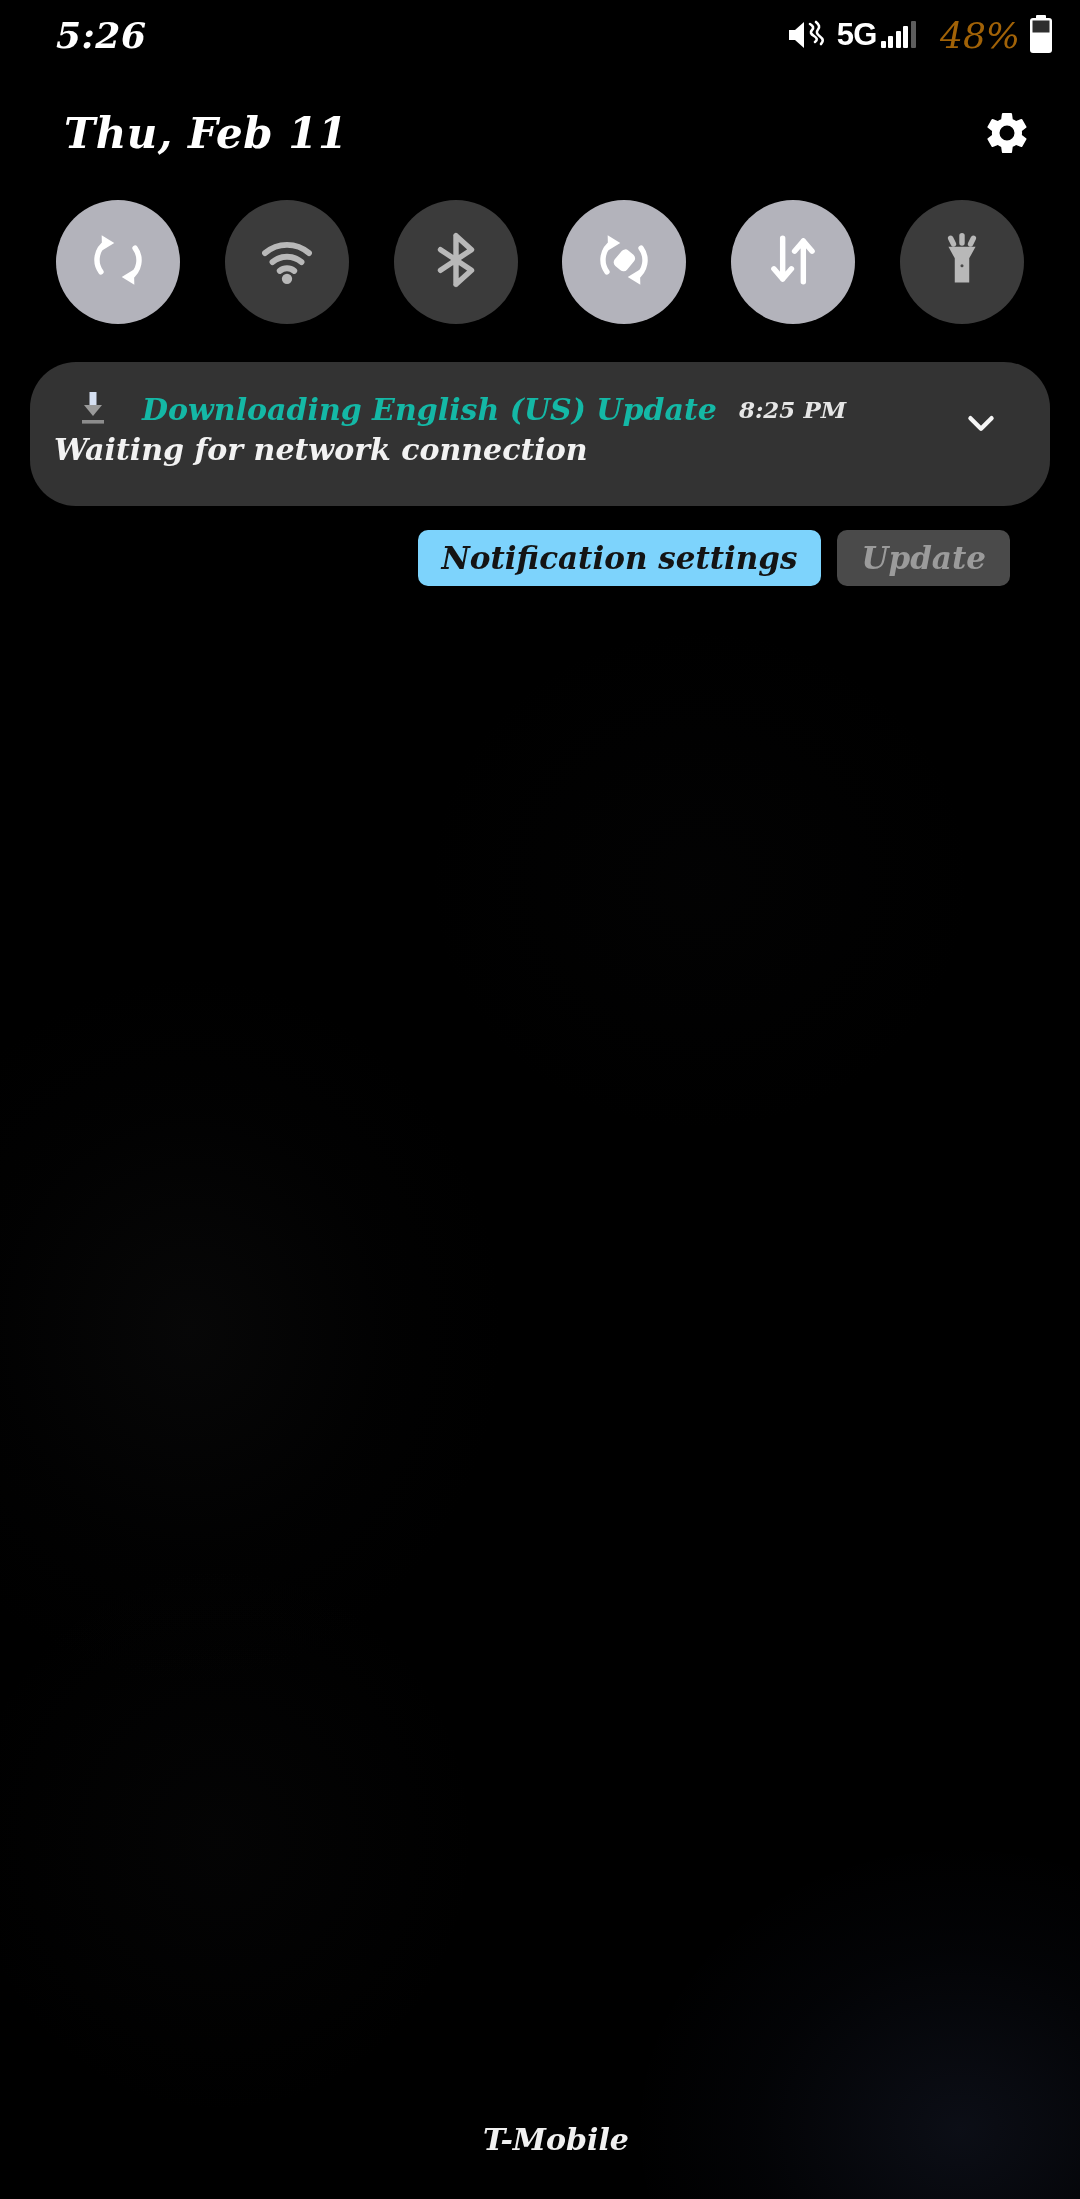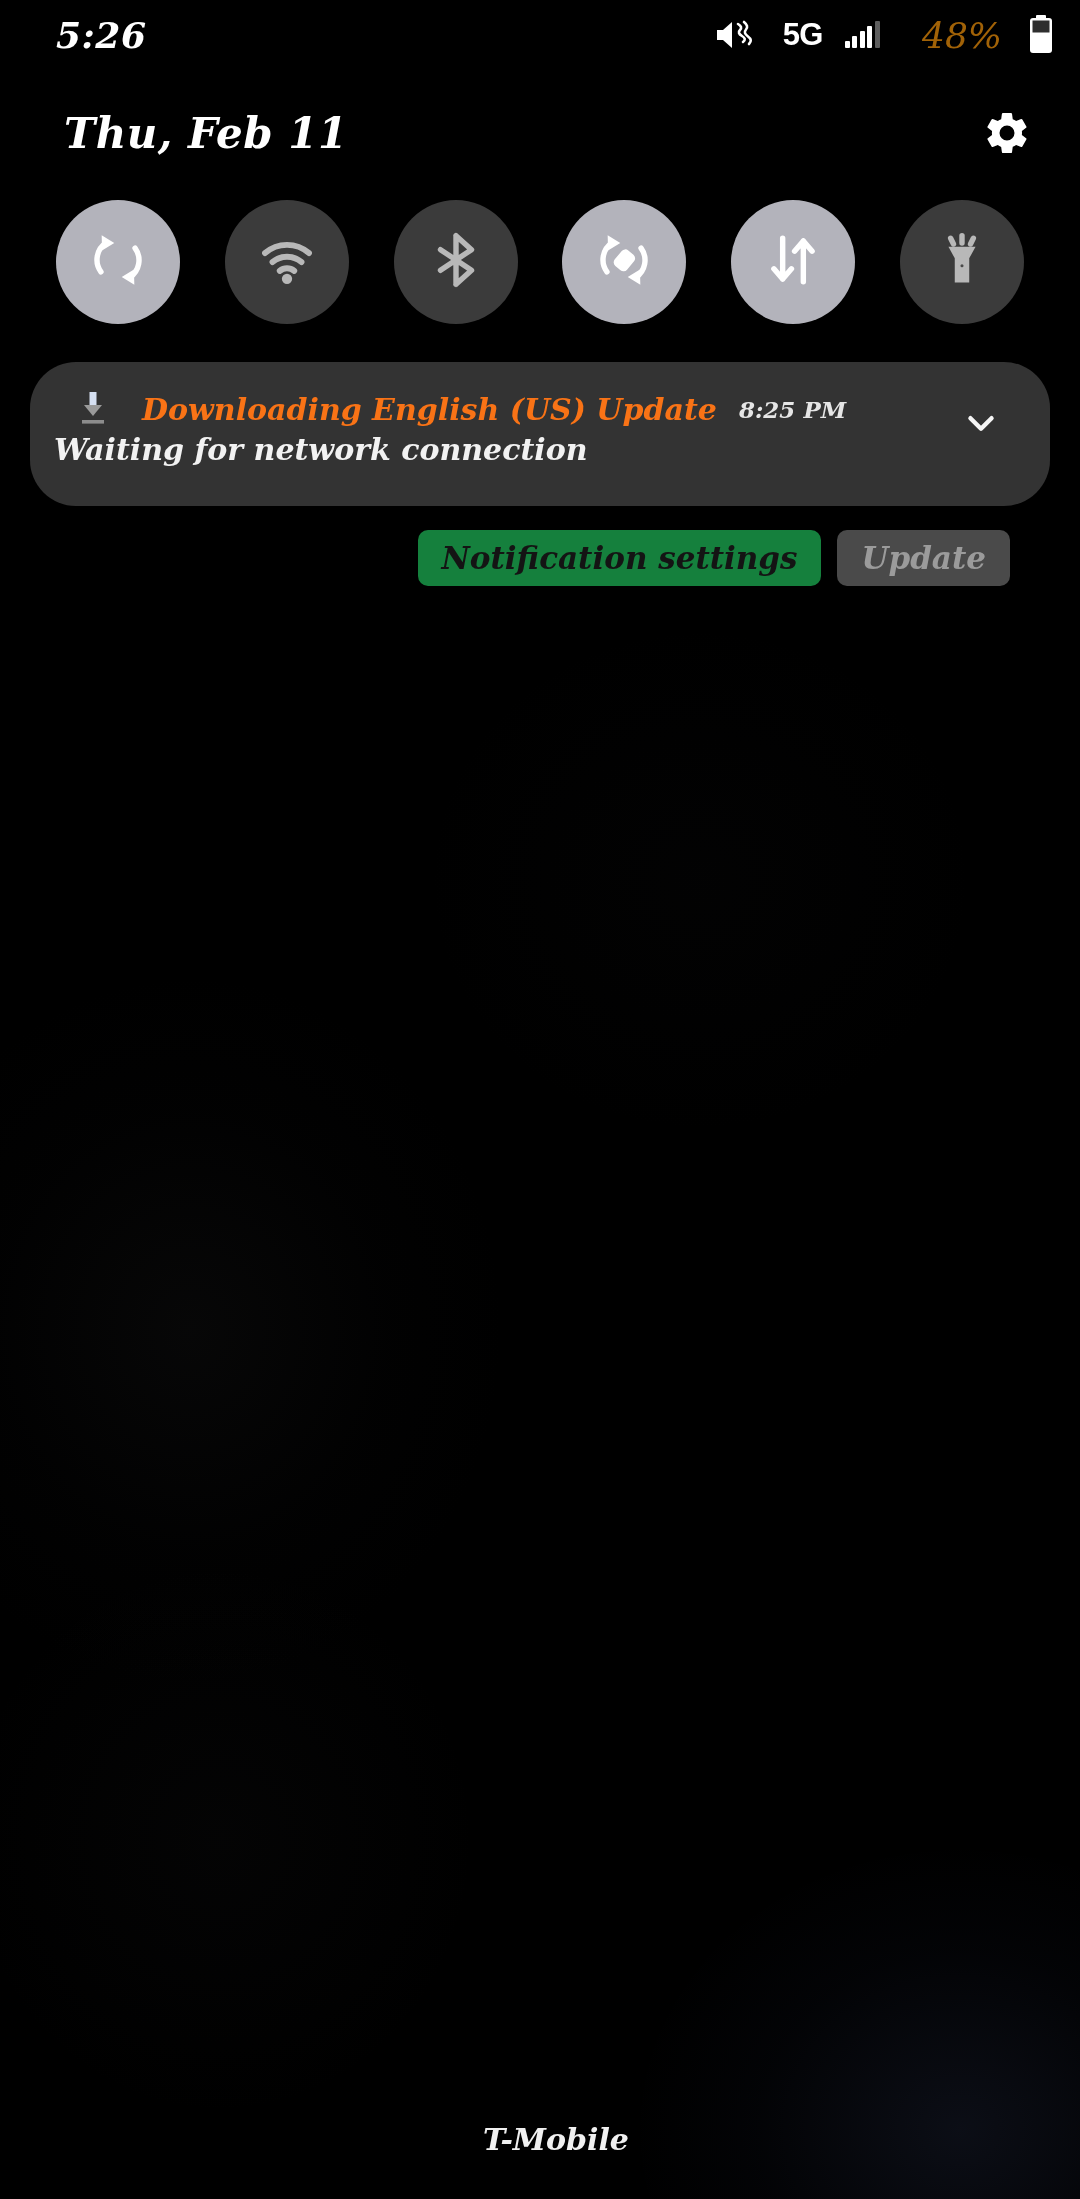--- a/index.html
+++ b/index.html
@@ -37,21 +37,21 @@
   
   #status-bar {
     position:absolute; left:0; top:4px; width:1080px; height:62px;
     display:flex; align-items:center; justify-content:space-between;
     padding:0 26px 0 56px;
   }
   .clock {
     color:#fff; font-size:36px; font-style:italic; font-weight:700;
     font-family:"DejaVu Serif", serif; letter-spacing:0.5px;
   }
-  .status-right { display:flex; align-items:center; gap:18px; height:44px;justify-content:center; }
+  .status-right { display:flex; align-items:center; gap:0; height:44px;justify-content:center; }
   .status-right > * { display:flex; align-items:center; }
   .net-label {
     color:#fff; font-size:31px; font-weight:700;
     font-family:"Liberation Sans", sans-serif; letter-spacing:-0.5px;
     margin-left:10px; margin-right:4px;
   }
   .battery-pct {
     color:#a16207; font-size:36px; font-style:italic; font-weight:400;
     font-family:"DejaVu Serif", serif; margin-left:24px; margin-right:8px;
   }
@@ -95,21 +95,21 @@
   
   #notif-card {
     position:absolute; left:30px; top:362px; width:1020px; height:144px;
     background:#333333; border-radius:46px;
     display:flex; align-items:flex-start;
   }
   .notif-body { flex:1; padding:28px 0 0 48px; min-width:0; }
   .notif-line1 { display:flex; align-items:center; gap:0; }
   .dl-icon { width:30px; height:38px; position:relative; flex:0 0 auto; margin-right:34px; }
   .notif-title {
-    color:#f97316; font-size:30px; font-style:italic; font-weight:600;
+    color:#14b8a6; font-size:30px; font-style:italic; font-weight:600;
     font-family:"DejaVu Serif", serif; white-space:nowrap;
   }
   .notif-time {
     color:#e6e6e6; font-size:23px; font-style:italic; font-weight:600;
     font-family:"DejaVu Serif", serif; margin-left:22px; white-space:nowrap;
   }
   .notif-sub {
     color:#f2f2f2; font-size:30px; font-style:italic; font-weight:600;
     font-family:"DejaVu Serif", serif; margin-top:4px; margin-left:-24px;
     white-space:nowrap;
@@ -126,21 +126,21 @@
     display:flex; justify-content:flex-end; align-items:center;
     gap:16px; padding-right:70px;
   }
   .btn {
     border:none; border-radius:10px;
     font-size:31px; font-style:italic; font-weight:600;
     font-family:"DejaVu Serif", serif;
     display:flex; align-items:center; justify-content:center;
     height:56px; white-space:nowrap;
   }
-  .btn-light { background:#15803d; color:#141414; padding:0 24px; }
+  .btn-light { background:#7dd3fc; color:#141414; padding:0 24px; }
   .btn-dark  { background:#4a4a4a; color:#9b9b9b; padding:0 24px; }
 
   
   #carrier {
     position:absolute; left:16px; top:2122px; width:1080px;
     text-align:center;
     color:#f0f0f0; font-size:30px; font-style:italic; font-weight:600;
     font-family:"DejaVu Serif", serif;
   }
 </style>

